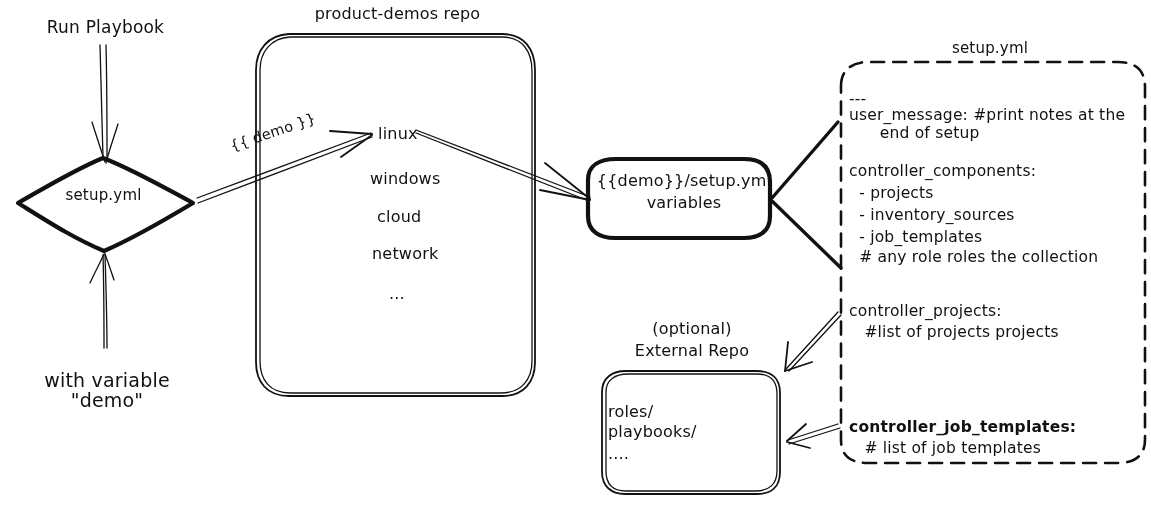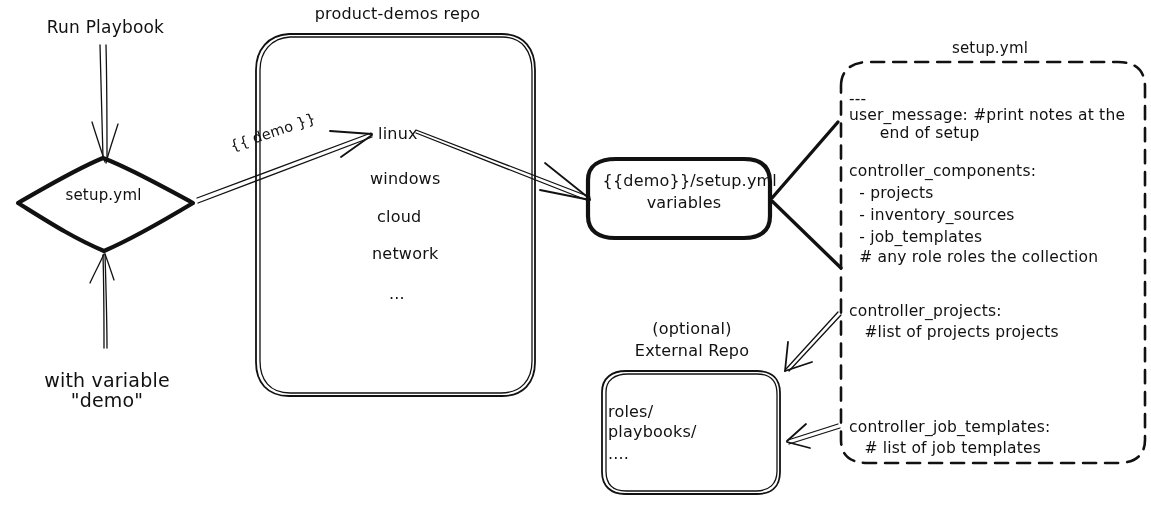--- a/index.html
+++ b/index.html
@@ -170,21 +170,21 @@
   <div class="lbl t-repotitle center" style="left:290px; top:5px; width:215px;">product-demos repo</div>
 
   <div class="lbl t-demovar" style="left:228px; top:139px; transform:rotate(-19deg); transform-origin:left top;">{{ demo }}</div>
 
   <div class="lbl t-repoitem left" style="left:378px; top:125px;">linux</div>
   <div class="lbl t-repoitem left" style="left:370px; top:170px;">windows</div>
   <div class="lbl t-repoitem left" style="left:377px; top:208px;">cloud</div>
   <div class="lbl t-repoitem left" style="left:372px; top:245px;">network</div>
   <div class="lbl t-repoitem left" style="left:389px; top:285px;">...</div>
 
-  <div id="vars-text" class="lbl t-varsbox center" style="left:591px; top:172px;text-align:right;">{{demo}}/setup.yml</div>
+  <div id="vars-text" class="lbl t-varsbox center" style="left:591px; top:172px;">{{demo}}/setup.yml</div>
   <div class="lbl t-varsbox center" style="left:591px; top:194px; width:186px;">variables</div>
 
   <div class="lbl t-extrepo center" style="left:622px; top:320px; width:140px;">(optional)</div>
   <div class="lbl t-extrepo center" style="left:607px; top:342px; width:170px;">External Repo</div>
 
   <div class="lbl t-extitem left" style="left:608px; top:403px;">roles/</div>
   <div class="lbl t-extitem left" style="left:608px; top:423px;">playbooks/</div>
   <div class="lbl t-extitem left" style="left:608px; top:445px;">....</div>
 
   <div class="lbl t-yamltitle center" style="left:930px; top:40px; width:120px;">setup.yml</div>
@@ -196,16 +196,16 @@
   <div class="lbl t-yaml left" style="left:849px; top:162px;">controller_components:</div>
   <div class="lbl t-yaml left" style="left:849px; top:184px;">  - projects</div>
   <div class="lbl t-yaml left" style="left:849px; top:206px;">  - inventory_sources</div>
   <div class="lbl t-yaml left" style="left:849px; top:228px;">  - job_templates</div>
   <div class="lbl t-yaml left" style="left:849px; top:248px;">  # any role roles the collection</div>
 
   <div class="lbl t-yaml left" style="left:849px; top:302px;text-align:right;">controller_projects:</div>
   <div class="lbl t-yaml left" style="left:849px; top:323px;">   #list of projects projects</div>
 
 
-  <div class="lbl t-yaml left" style="left:849px; top:418px;">controller_job_templates:</div>
+  <div class="lbl t-yaml left" style="left:849px; top:418px;font-weight:bold;">controller_job_templates:</div>
   <div class="lbl t-yaml left" style="left:849px; top:439px;">   # list of job templates</div>
 
 </div>
 
 </body></html>

